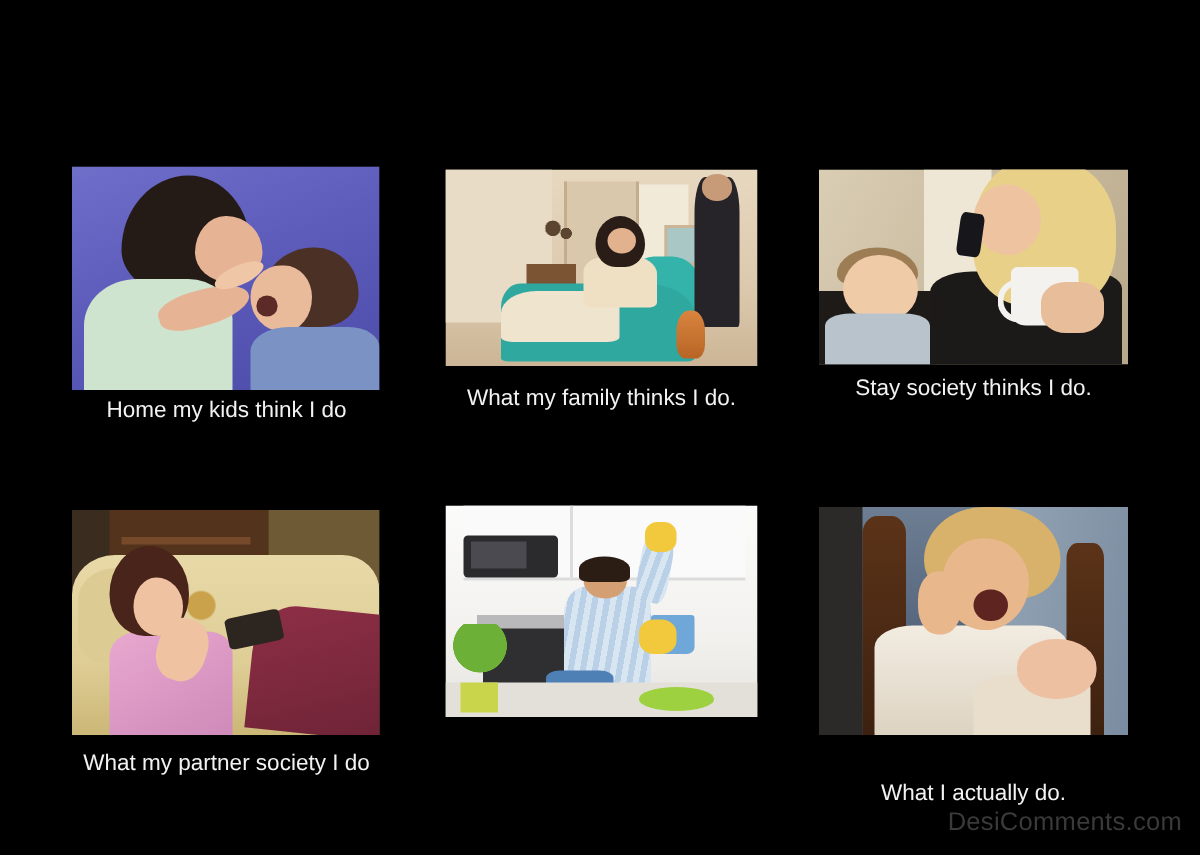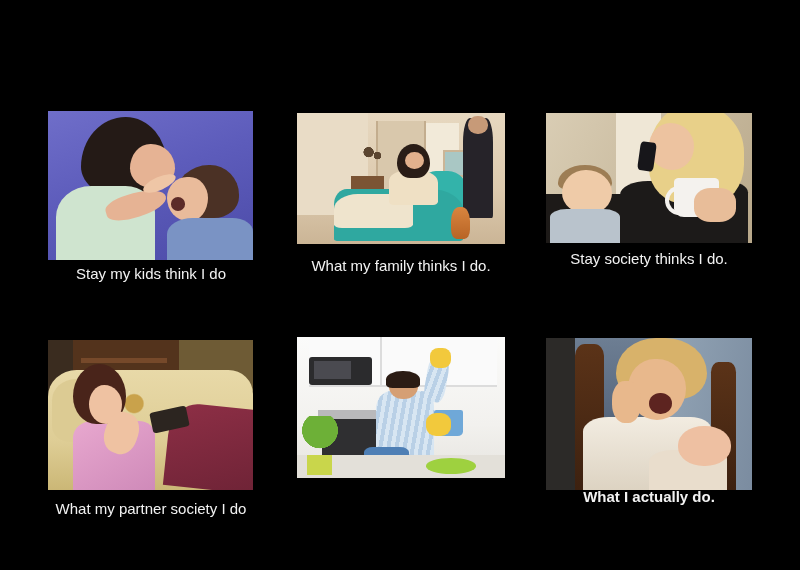--- a/index.html
+++ b/index.html
@@ -196,21 +196,21 @@
         <div class="p1-mom-body"></div>
         <div class="p1-arm"></div>
         <div class="p1-finger"></div>
         <div class="p1-boy-hair"></div>
         <div class="p1-boy-face"></div>
         <div class="p1-boy-mouth"></div>
         <div class="p1-boy-body"></div>
       </div>
     </div>
   </div>
-  <div class="caption" style="left:151px; top:265px;">Stay my kids think I do</div>
+  <div class="caption" style="left:151px; top:265px;">Home my kids think I do</div>
 
   <div class="panel" style="left:297px; top:113px; width:208px; height:131px;">
     <div class="photo">
       <div class="scene">
         <div class="p2-bg"></div>
         <div class="p2-wall"></div>
         <div class="p2-door"></div>
         <div class="p2-window"></div>
         <div class="p2-art"></div>
         <div class="p2-plant"></div>
@@ -307,16 +307,17 @@
         <div class="p6-gown"></div>
         <div class="p6-hair"></div>
         <div class="p6-face"></div>
         <div class="p6-mouth"></div>
         <div class="p6-hand"></div>
         <div class="p6-baby-body"></div>
         <div class="p6-baby-head"></div>
       </div>
     </div>
   </div>
-  <div class="caption" style="left:649px; top:488px;font-weight:bold;">What I actually do.</div>
-
+  <div class="caption" style="left:649px; top:520px;">What I actually do.</div>
+
+  <div class="watermark">DesiComments.com</div>
 
 </div>
 
 </body></html>

